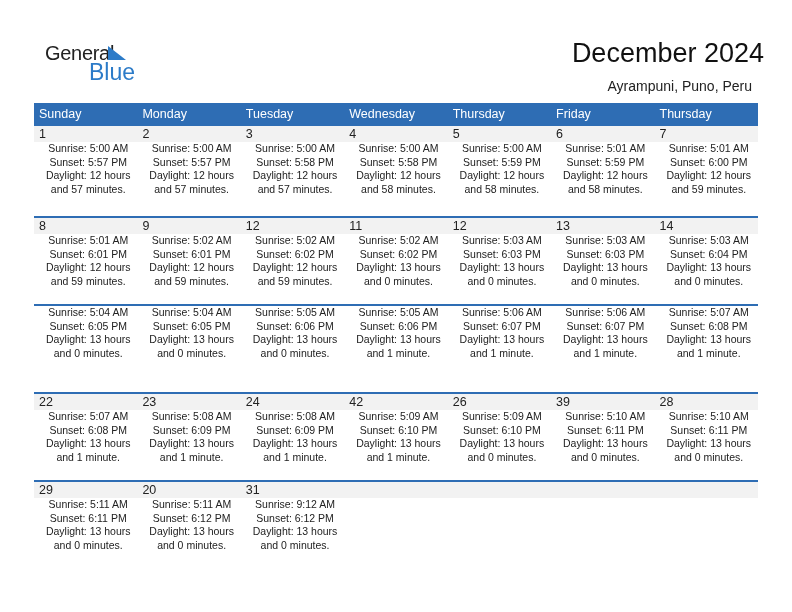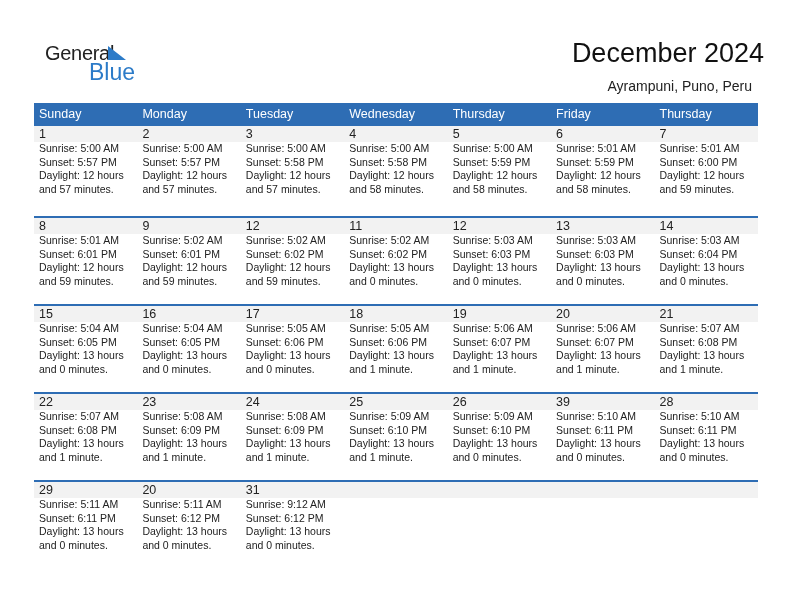--- a/index.html
+++ b/index.html
@@ -10,21 +10,21 @@
   .logo .tri { position:absolute; left:71px; top:4px; width:0; height:0; border-left:18px solid #2c7bc8; border-top:14px solid transparent; }
   .title { position:absolute; right:28px; top:38px; font-size:27px; color:#111; }
   .subtitle { position:absolute; right:40px; top:78px; font-size:14px; color:#222; }
   .cal { position:absolute; left:34px; top:103px; width:724px; }
   .head { display:flex; background:#2e6db4; height:23px; }
   .head .hd { width:103.43px; color:#fff; font-size:12.5px; line-height:23px; padding-left:5px; box-sizing:border-box; }
   .week { border-top:2px solid #2e6db4; height:88px; box-sizing:border-box; }
   .week.first { border-top:none; height:90px; }
   .daterow { display:flex; background:#f2f2f2; height:16px; }
   .daterow .dn { width:103.43px; padding-left:5px; box-sizing:border-box; font-size:12.5px; line-height:16px; color:#222; }
-  .inforow { display:flex; }
+  .inforow { display:flex;text-align:center; }
   .cell { width:103.43px; padding-left:5px; box-sizing:border-box; font-size:10.5px; line-height:13.6px; color:#222; }
   .cell div { white-space:nowrap; }
 </style>
 </head>
 <body>
 
 <div class="logo">
   <span class="general">General</span>
   <span class="tri"></span>
   <span class="blue">Blue</span>
@@ -148,29 +148,20 @@
           </div>
           <div class="cell">
             <div>Sunrise: 5:03 AM</div>
             <div>Sunset: 6:04 PM</div>
             <div>Daylight: 13 hours</div>
             <div>and 0 minutes.</div>
           </div>
         </div>
       </div>
       <div class="week">
-        <div class="daterow">
-          <div class="dn">15</div>
-          <div class="dn">16</div>
-          <div class="dn">17</div>
-          <div class="dn">18</div>
-          <div class="dn">19</div>
-          <div class="dn">20</div>
-          <div class="dn">21</div>
-        </div>
         <div class="inforow">
           <div class="cell">
             <div>Sunrise: 5:04 AM</div>
             <div>Sunset: 6:05 PM</div>
             <div>Daylight: 13 hours</div>
             <div>and 0 minutes.</div>
           </div>
           <div class="cell">
             <div>Sunrise: 5:04 AM</div>
             <div>Sunset: 6:05 PM</div>
@@ -207,21 +198,21 @@
             <div>Daylight: 13 hours</div>
             <div>and 1 minute.</div>
           </div>
         </div>
       </div>
       <div class="week">
         <div class="daterow">
           <div class="dn">22</div>
           <div class="dn">23</div>
           <div class="dn">24</div>
-          <div class="dn">25</div>
+          <div class="dn">42</div>
           <div class="dn">26</div>
           <div class="dn">39</div>
           <div class="dn">28</div>
         </div>
         <div class="inforow">
           <div class="cell">
             <div>Sunrise: 5:07 AM</div>
             <div>Sunset: 6:08 PM</div>
             <div>Daylight: 13 hours</div>
             <div>and 1 minute.</div>

